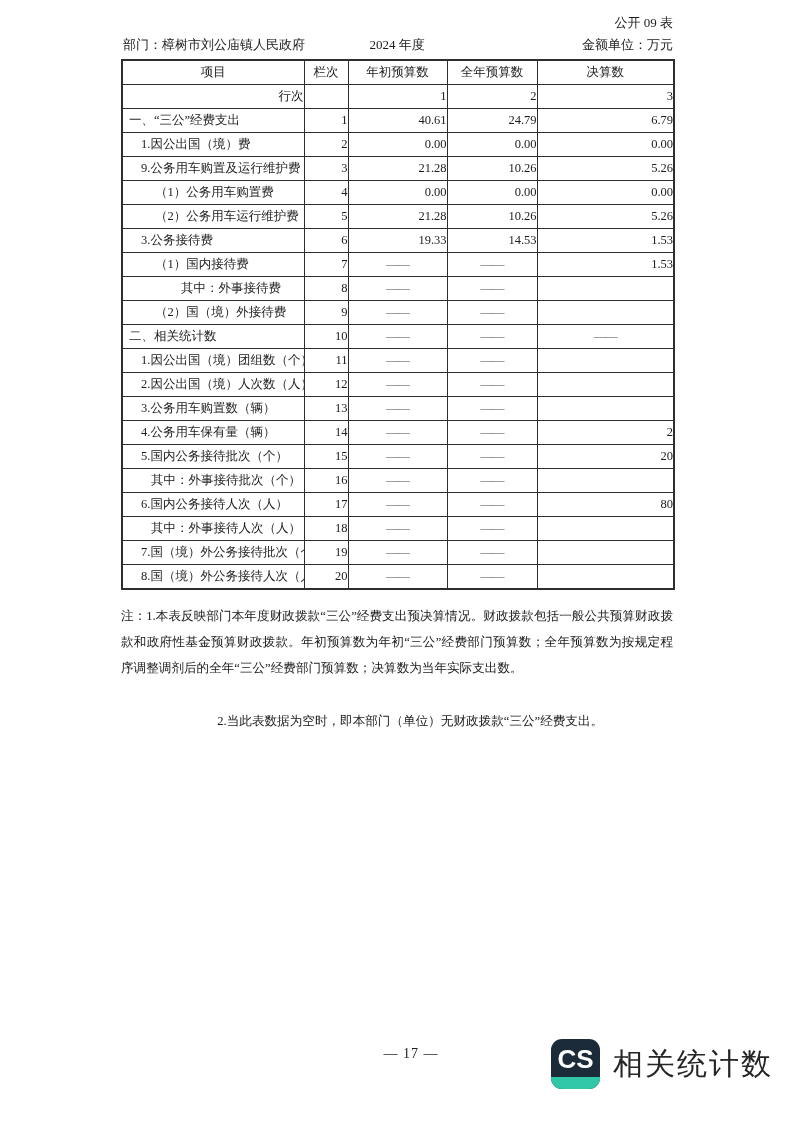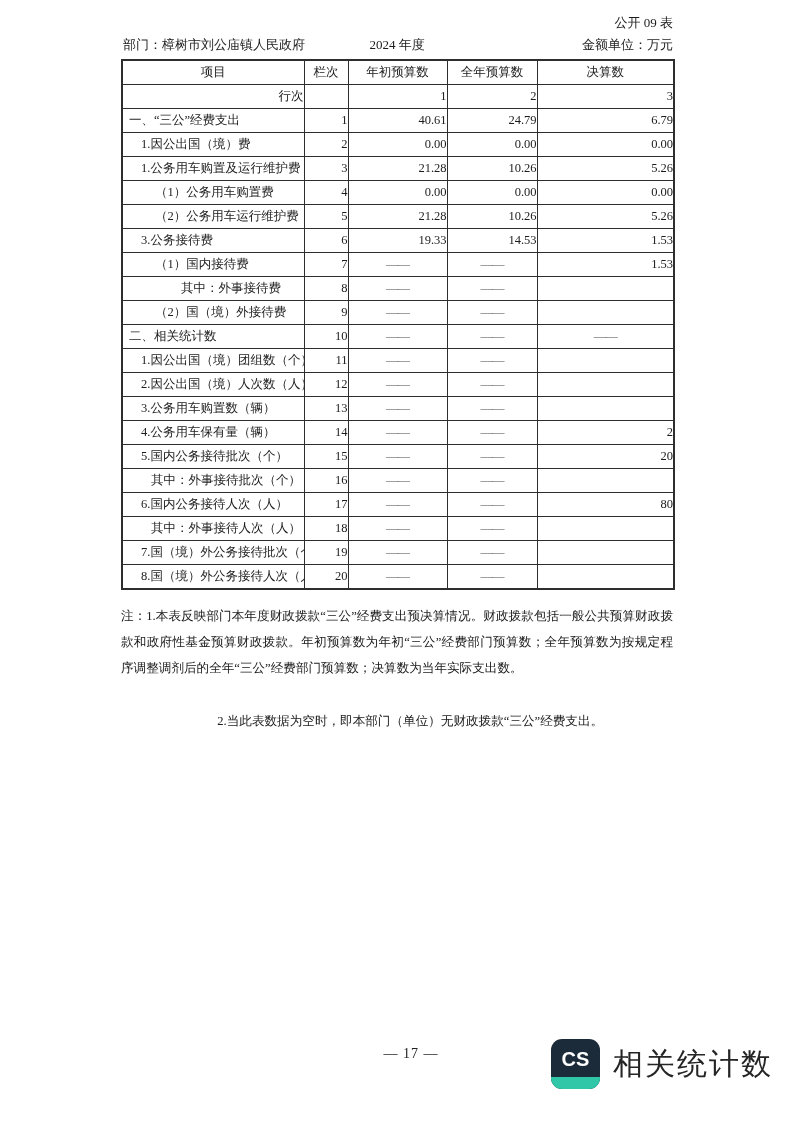--- a/index.html
+++ b/index.html
@@ -40,21 +40,21 @@
     position:absolute;top:1046px;left:135px;width:552px;text-align:center;
     font-size:14px;letter-spacing:1px;color:#222;
   }
   .logo{position:absolute;top:1039px;left:551px;display:flex;align-items:center;}
   .logo-icon{width:49px;height:50px;border-radius:11px;position:relative;flex:0 0 auto;}
   .logo-icon .bar{position:absolute;left:0;right:0;bottom:0;height:12px;border-radius:0 0 11px 11px;}
   .logo-icon .cs{
     position:absolute;top:0;left:0;right:0;bottom:10px;
     display:flex;align-items:center;justify-content:center;
     font-family:"Liberation Sans","DejaVu Sans",sans-serif;
-    font-weight:bold;font-size:20px;color:#ffffff;
+    font-weight:bold;font-size:26px;color:#ffffff;
   }
   .logo-label{
     margin-left:13px;font-family:"Liberation Sans","DejaVu Sans",sans-serif;
     font-size:30px;color:#252525;letter-spacing:2px;white-space:nowrap;
   }
 </style>
 </head>
 <body>
 
 <div class="content">
@@ -101,21 +101,21 @@
           <td class="c-num">6.79</td>
         </tr>
         <tr>
           <td class="c-label" style="padding-left: 18px;">1.因公出国（境）费</td>
           <td class="c-col">2</td>
           <td class="c-num">0.00</td>
           <td class="c-num">0.00</td>
           <td class="c-num">0.00</td>
         </tr>
         <tr>
-          <td class="c-label" style="padding-left: 18px;">1.公务用车购置及运行维护费</td>
+          <td class="c-label" style="padding-left: 18px;">9.公务用车购置及运行维护费</td>
           <td class="c-col">3</td>
           <td class="c-num">21.28</td>
           <td class="c-num">10.26</td>
           <td class="c-num">5.26</td>
         </tr>
         <tr>
           <td class="c-label" style="padding-left: 32px;">（1）公务用车购置费</td>
           <td class="c-col">4</td>
           <td class="c-num">0.00</td>
           <td class="c-num">0.00</td>

